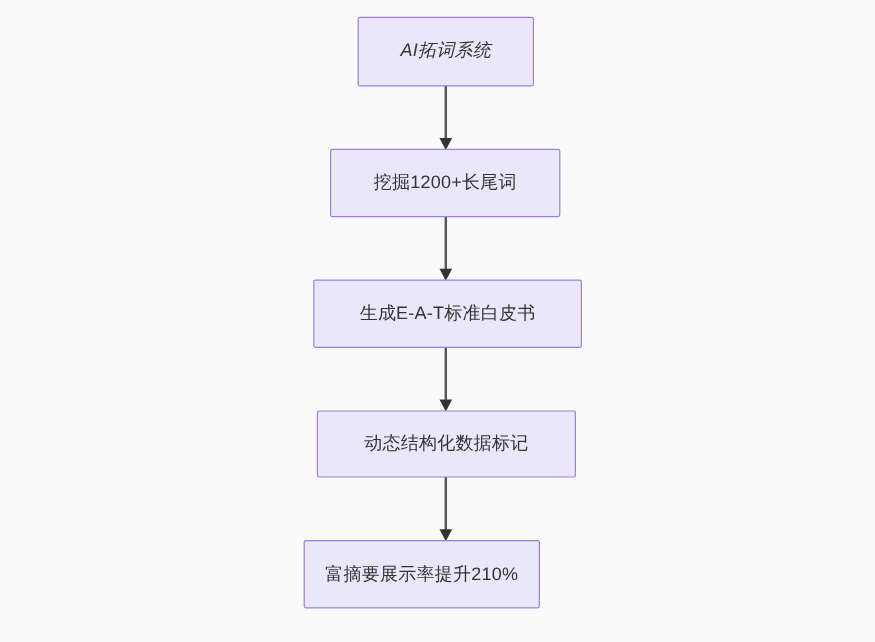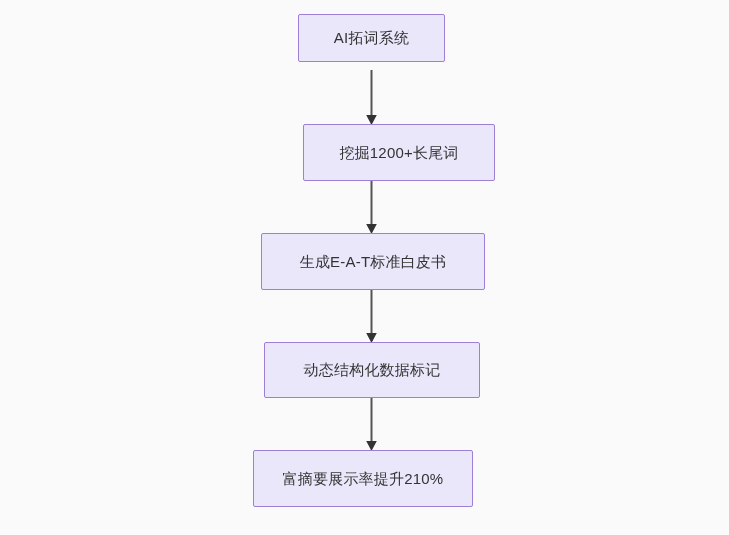--- a/index.html
+++ b/index.html
@@ -67,33 +67,33 @@
   <svg class="edge" style="left:360px; top:288px; width:24px; height:58px;" viewBox="0 0 24 58" xmlns="http://www.w3.org/2000/svg">
     <line x1="11.5" y1="0" x2="11.5" y2="47"></line>
     <polygon points="11.5,55 6.2,45 16.8,45"></polygon>
   </svg>
 
   <svg class="edge" style="left:360px; top:396px; width:24px; height:58px;" viewBox="0 0 24 58" xmlns="http://www.w3.org/2000/svg">
     <line x1="11.5" y1="0" x2="11.5" y2="47"></line>
     <polygon points="11.5,55 6.2,45 16.8,45"></polygon>
   </svg>
 
-  <div class="node" style="left:298px; top:14px; width:147px; height:48px;">
+  <div class="node" style="left:298px; top:14px; width:147px; height:58px;font-style:italic;">
     <span class="node-label">AI拓词系统</span>
   </div>
 
-  <div class="node" style="left:275px; top:124px; width:192px; height:57px;margin-left:28px;">
+  <div class="node" style="left:275px; top:124px; width:192px; height:57px;">
     <span class="node-label">挖掘1200+长尾词</span>
   </div>
 
   <div class="node" style="left:264px; top:342px; width:216px; height:56px;">
     <span class="node-label">动态结构化数据标记</span>
   </div>
 
   <div class="node" style="left:261px; top:233px; width:224px; height:57px;">
     <span class="node-label">生成E-A-T标准白皮书</span>
   </div>
 
-  <div class="node" style="left:253px; top:450px; width:220px; height:57px;">
+  <div class="node" style="left:253px; top:450px; width:197px; height:57px;">
     <span class="node-label">富摘要展示率提升210%</span>
   </div>
 
 </div>
 
 </body></html>

